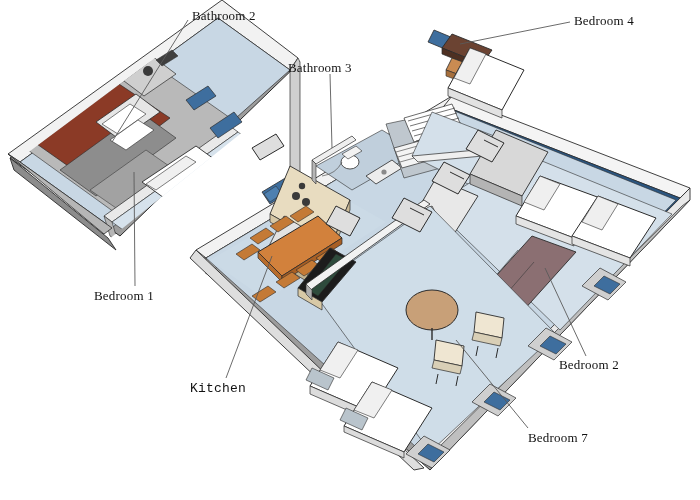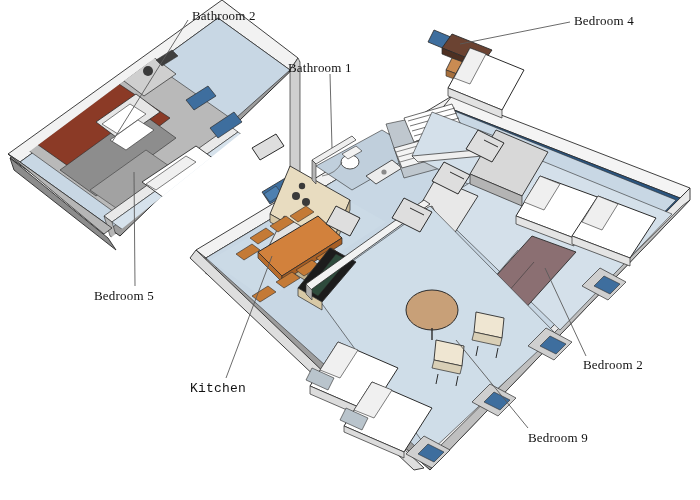--- a/index.html
+++ b/index.html
@@ -285,21 +285,21 @@
         <line x1="570" y1="22" x2="460" y2="44"></line>
         <line x1="135" y1="286" x2="134" y2="172"></line>
         <line x1="226" y1="378" x2="272" y2="256"></line>
         <line x1="586" y1="356" x2="545" y2="268"></line>
         <line x1="528" y1="428" x2="456" y2="340"></line>
       </g>
 </svg>
 
 <div id="labels">
       <div class="lbl" style="left: 192px; top: 8px;">Bathroom 2</div>
-      <div class="lbl" style="left: 288px; top: 60px;">Bathroom 1</div>
+      <div class="lbl" style="left: 288px; top: 60px;">Bathroom 3</div>
       <div class="lbl" style="left: 574px; top: 13px;">Bedroom 4</div>
-      <div class="lbl" style="left: 94px; top: 288px;">Bedroom 5</div>
+      <div class="lbl" style="left: 94px; top: 288px;">Bedroom 1</div>
       <div class="lbl" style="left: 190px; top: 381px; font-family: Liberation Mono, monospace;">Kitchen</div>
-      <div class="lbl" style="left: 583px; top: 357px;">Bedroom 2</div>
-      <div class="lbl" style="left: 528px; top: 430px;">Bedroom 9</div>
+      <div class="lbl" style="left: 559px; top: 357px;">Bedroom 2</div>
+      <div class="lbl" style="left: 528px; top: 430px;">Bedroom 7</div>
     </div>
 
 </div>
 
 </body></html>

